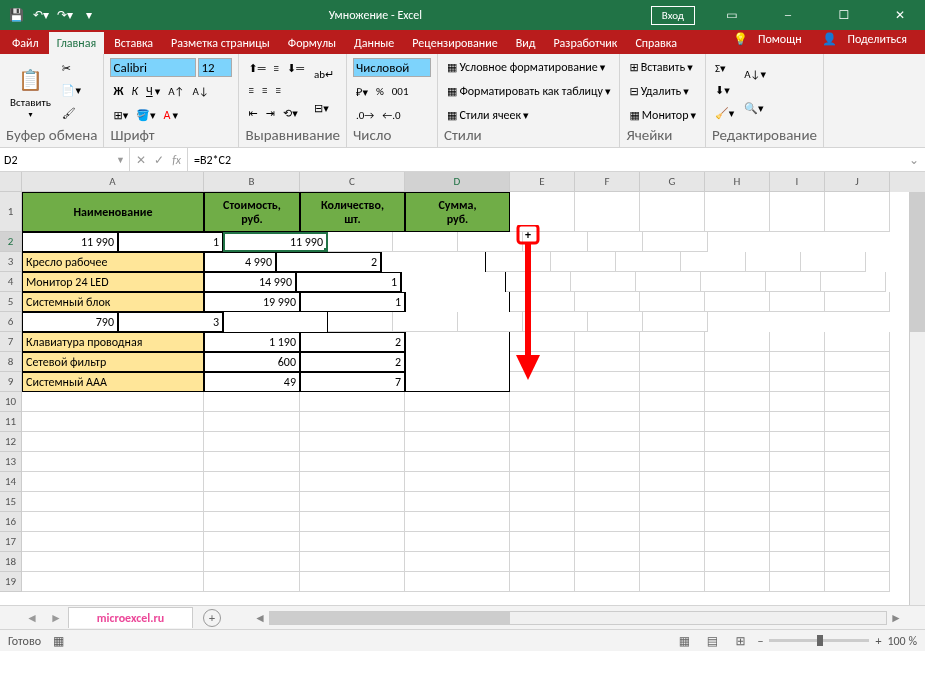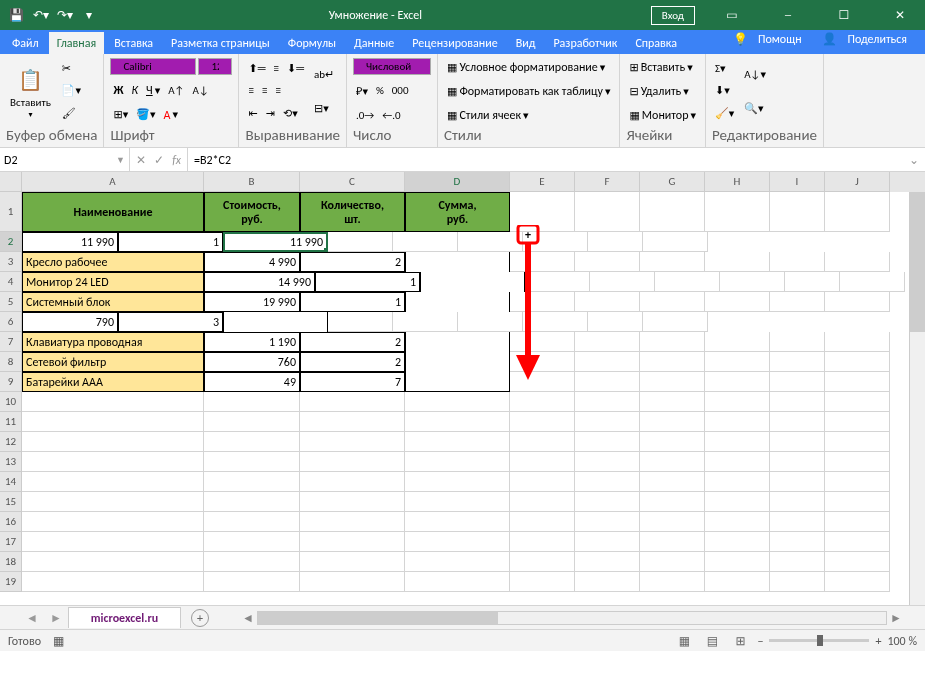--- a/index.html
+++ b/index.html
@@ -4,35 +4,35 @@
 <style>
 *{margin:0;padding:0;box-sizing:border-box;font-family:'Segoe UI',Calibri,sans-serif;font-size:12px}
 body{background:#fff;width:925px;height:673px;overflow:hidden;position:relative}
 .titlebar{height:30px;background:#217346;color:#fff;display:flex;align-items:center;padding:0 6px}
 .titlebar .qat{display:flex;gap:2px;align-items:center}
 .titlebar .qat span{width:22px;height:22px;display:flex;align-items:center;justify-content:center;cursor:pointer}
 .titlebar .title{flex:1;text-align:center;font-size:12px}
 .titlebar .controls{display:flex;align-items:center;gap:18px}
 .titlebar .login{border:1px solid #fff;padding:2px 10px;font-size:11px;cursor:pointer}
 .titlebar .wbtn{width:38px;height:28px;display:flex;align-items:center;justify-content:center;cursor:pointer}
-.ribbon-tabs{height:24px;background:#3b82f6;display:flex;align-items:flex-end;padding:0 4px;gap:2px}
+.ribbon-tabs{height:24px;background:#b91c1c;display:flex;align-items:flex-end;padding:0 4px;gap:2px}
 .ribbon-tabs .tab{padding:4px 8px;color:#fff;cursor:pointer;font-size:12px}
 .ribbon-tabs .tab.active{background:#f3f3f3;color:#217346}
 .ribbon-tabs .right{margin-left:auto;display:flex;color:#fff;align-items:center}
 .ribbon-tabs .right span{padding:4px 7px;cursor:pointer;display:flex;align-items:center;gap:3px}
 .ribbon{height:94px;background:#f3f3f3;border-bottom:1px solid #d4d4d4;display:flex}
 .group{border-right:1px solid #d4d4d4;padding:3px 6px 2px;display:flex;flex-direction:column;justify-content:space-between}
 .group-label{text-align:left;font-size:15px;color:#666;padding:1px 0}
 .group-content{flex:1;display:flex;gap:4px}
 .big-btn{display:flex;flex-direction:column;align-items:center;justify-content:center;padding:2px 4px;cursor:pointer}
 .big-btn .ico{width:32px;height:32px;display:flex;align-items:center;justify-content:center;font-size:20px}
 .btn-sm{display:flex;align-items:center;padding:2px 3px;cursor:pointer;font-size:11px;gap:2px}
 .col{display:flex;flex-direction:column;justify-content:space-around}
 .row{display:flex;gap:2px;align-items:center}
-select.combo,input.combo{border:1px solid #ababab;font-size:11px;padding:1px 12px;background:#a21caf}
+select.combo,input.combo{border:1px solid #ababab;font-size:13px;padding:1px 2px;background:#7dd3fc}
 .formula-bar{height:24px;border-bottom:1px solid #d4d4d4;display:flex;align-items:center;background:#fff}
 .name-box{width:130px;border-right:1px solid #d4d4d4;padding:0 4px;height:100%;display:flex;align-items:center}
 .name-box input{border:none;width:100%;font-size:12px;outline:none}
 .fb-btns{display:flex;border-right:1px solid #d4d4d4;height:100%;align-items:center;padding:0 6px;gap:8px;color:#999}
 .fb-input{flex:1;padding:0 6px}
 .fb-input input{border:none;width:100%;font-size:12px;outline:none}
 .grid-area{height:433px;display:flex;position:relative}
 .row-hdrs{width:22px;background:#e6e6e6;border-right:1px solid #ccc}
 .row-hdr{height:20px;border-bottom:1px solid #ccc;display:flex;align-items:center;justify-content:center;font-size:11px;color:#555;cursor:pointer}
 .row-hdr.h1{height:40px}
@@ -46,21 +46,21 @@
 .crow.h1{height:40px}
 .cell{border-right:1px solid #d4d4d4;border-bottom:1px solid #d4d4d4;padding:0 3px;display:flex;align-items:center;font-size:12px;overflow:hidden;white-space:nowrap}
 .cell.hdr{background:#70ad47;color:#000;font-weight:bold;border:1px solid #000;justify-content:center;text-align:center;line-height:1.2}
 .cell.name{background:#ffe699;border:1px solid #000}
 .cell.data{border:1px solid #000;justify-content:flex-end}
 .cell.sel{border:2px solid #217346!important;position:relative}
 .fill-handle{position:absolute;right:-4px;bottom:-4px;width:8px;height:8px;background:#217346;border:2px solid #fff;cursor:crosshair}
 .arrow-overlay{position:absolute;pointer-events:none}
 .sheet-tabs{height:24px;border-top:1px solid #d4d4d4;background:#f3f3f3;display:flex;align-items:center;padding:0 20px}
 .sheet-tabs .nav{color:#999;padding:0 6px;cursor:pointer}
-.sheet-tab{background:#fff;border:1px solid #ccc;border-bottom:none;padding:3px 22px;cursor:pointer;color:#701a75;font-weight:bold}
+.sheet-tab{background:#fff;border:1px solid #ccc;border-bottom:none;padding:3px 28px;cursor:pointer;color:#ec4899;font-weight:bold}
 .sheet-tabs .add{margin-left:10px;width:18px;height:18px;border:1px solid #999;border-radius:50%;display:flex;align-items:center;justify-content:center;cursor:pointer;font-size:12px;color:#666}
 .hscroll{flex:1;margin-left:30px;height:16px;display:flex;align-items:center}
 .hscroll .track{flex:1;height:14px;background:#f0f0f0;border:1px solid #ccc;position:relative}
 .hscroll .thumb{position:absolute;left:0;width:240px;height:100%;background:#cdcdcd}
 .statusbar{height:22px;background:#f3f3f3;border-top:1px solid #d4d4d4;display:flex;align-items:center;padding:0 8px;font-size:11px;color:#555;gap:12px}
 .statusbar .right{margin-left:auto;display:flex;align-items:center;gap:6px}
 .view-btn{width:22px;height:18px;display:flex;align-items:center;justify-content:center;cursor:pointer;color:#666}
 .zoom-slider{width:100px;height:3px;background:#ccc;position:relative}
 .zoom-slider .h{position:absolute;left:48px;top:-4px;width:6px;height:11px;background:#666}
 .vscroll{position:absolute;right:0;top:20px;bottom:0;width:16px;background:#f0f0f0;border-left:1px solid #ccc}
@@ -171,21 +171,21 @@
       </div>
     </div>
     <div class="group-label">Выравнивание</div>
   </div>
   <div class="group">
     <div class="group-content col">
       <input class="combo" style="width: 78px;" value="Числовой">
       <div class="row">
         <span class="btn-sm">₽▾</span>
         <span class="btn-sm">%</span>
-        <span class="btn-sm">000</span>
+        <span class="btn-sm">001</span>
       </div>
       <div class="row">
         <span class="btn-sm">.0→</span>
         <span class="btn-sm">←.0</span>
       </div>
     </div>
     <div class="group-label">Число</div>
   </div>
   <div class="group">
     <div class="group-content col">
@@ -292,33 +292,33 @@
           <div class="cell data sel" style="width: 105px;">11 990<div class="fill-handle"></div></div>
           <div class="cell " style="width: 65px;"></div>
           <div class="cell " style="width: 65px;"></div>
           <div class="cell " style="width: 65px;"></div>
           <div class="cell " style="width: 65px;"></div>
           <div class="cell " style="width: 55px;"></div>
           <div class="cell " style="width: 65px;"></div>
         </div>
         <div class="crow">
           <div class="cell name" style="width: 182px;">Кресло рабочее</div>
-          <div class="cell data" style="width: 96px;">4 990</div>
+          <div class="cell data" style="width: 72px;">4 990</div>
           <div class="cell data" style="width: 105px;">2</div>
           <div class="cell" style="width: 105px; border-top: none; border-right: 1px solid rgb(0, 0, 0); border-bottom: none; border-left: 1px solid rgb(0, 0, 0); border-image: initial;"></div>
           <div class="cell " style="width: 65px;"></div>
           <div class="cell " style="width: 65px;"></div>
           <div class="cell " style="width: 65px;"></div>
           <div class="cell " style="width: 65px;"></div>
           <div class="cell " style="width: 55px;"></div>
           <div class="cell " style="width: 65px;"></div>
         </div>
         <div class="crow">
           <div class="cell name" style="width: 182px;">Монитор 24 LED</div>
-          <div class="cell data" style="width: 111px;">14 990</div>
+          <div class="cell data" style="width: 92px;">14 990</div>
           <div class="cell data" style="width: 105px;">1</div>
           <div class="cell" style="width: 105px; border-top: none; border-right: 1px solid rgb(0, 0, 0); border-bottom: none; border-left: 1px solid rgb(0, 0, 0); border-image: initial;"></div>
           <div class="cell " style="width: 65px;"></div>
           <div class="cell " style="width: 65px;"></div>
           <div class="cell " style="width: 65px;"></div>
           <div class="cell " style="width: 65px;"></div>
           <div class="cell " style="width: 55px;"></div>
           <div class="cell " style="width: 65px;"></div>
         </div>
         <div class="crow">
@@ -351,32 +351,32 @@
           <div class="cell" style="width: 105px; border-top: none; border-right: 1px solid rgb(0, 0, 0); border-bottom: none; border-left: 1px solid rgb(0, 0, 0); border-image: initial;"></div>
           <div class="cell " style="width: 65px;"></div>
           <div class="cell " style="width: 65px;"></div>
           <div class="cell " style="width: 65px;"></div>
           <div class="cell " style="width: 65px;"></div>
           <div class="cell " style="width: 55px;"></div>
           <div class="cell " style="width: 65px;"></div>
         </div>
         <div class="crow">
           <div class="cell name" style="width: 182px;">Сетевой фильтр</div>
-          <div class="cell data" style="width: 96px;">760</div>
+          <div class="cell data" style="width: 96px;">600</div>
           <div class="cell data" style="width: 105px;">2</div>
           <div class="cell" style="width: 105px; border-top: none; border-right: 1px solid rgb(0, 0, 0); border-bottom: none; border-left: 1px solid rgb(0, 0, 0); border-image: initial;"></div>
           <div class="cell " style="width: 65px;"></div>
           <div class="cell " style="width: 65px;"></div>
           <div class="cell " style="width: 65px;"></div>
           <div class="cell " style="width: 65px;"></div>
           <div class="cell " style="width: 55px;"></div>
           <div class="cell " style="width: 65px;"></div>
         </div>
         <div class="crow">
-          <div class="cell name" style="width: 182px;">Батарейки AAA</div>
+          <div class="cell name" style="width: 182px;">Системный AAA</div>
           <div class="cell data" style="width: 96px;">49</div>
           <div class="cell data" style="width: 105px;">7</div>
           <div class="cell" style="width: 105px; border-top: none; border-right: 1px solid rgb(0, 0, 0); border-bottom: 1px solid rgb(0, 0, 0); border-left: 1px solid rgb(0, 0, 0); border-image: initial;"></div>
           <div class="cell " style="width: 65px;"></div>
           <div class="cell " style="width: 65px;"></div>
           <div class="cell " style="width: 65px;"></div>
           <div class="cell " style="width: 65px;"></div>
           <div class="cell " style="width: 55px;"></div>
           <div class="cell " style="width: 65px;"></div>
         </div>

